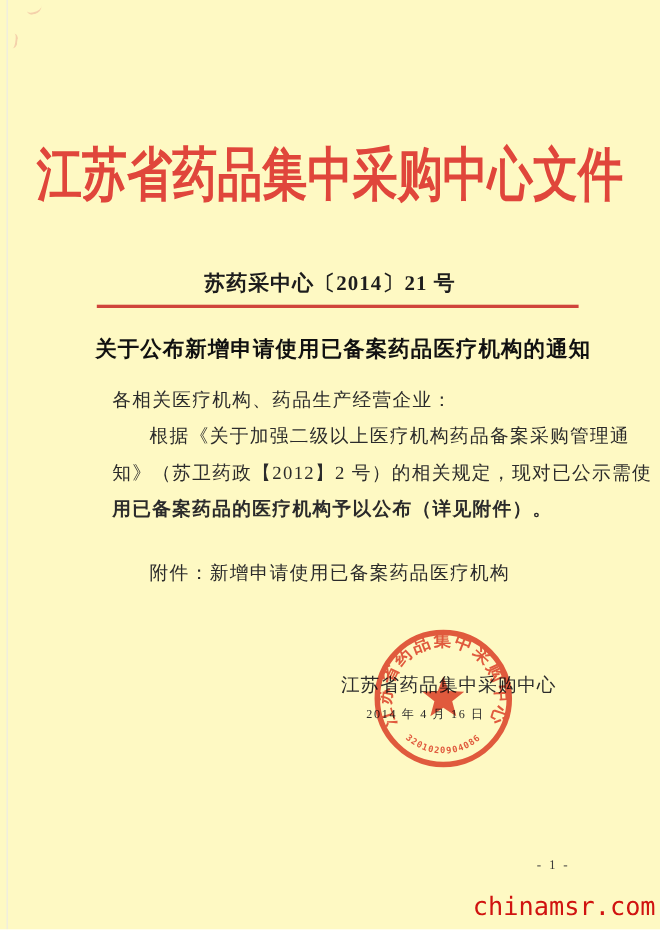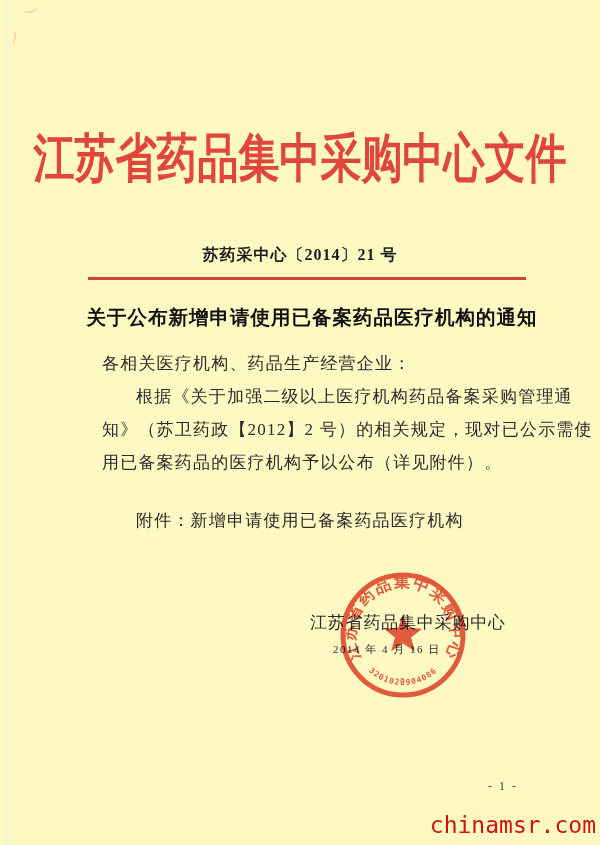--- a/index.html
+++ b/index.html
@@ -29,42 +29,42 @@
     text-align:center;
     font-size:41px;font-weight:bold;
     color:var(--header-red);
     letter-spacing:0px;
     transform:scaleY(1.28);transform-origin:50% 0;
     white-space:nowrap;
   }
   .doc-number{
     position:absolute;left:0;top:245px;width:600px;
     text-align:center;
-    font-size:16px;font-weight:600;color:#1d1d1d;
+    font-size:19px;font-weight:600;color:#1d1d1d;
     letter-spacing:1px;white-space:nowrap;
   }
   .red-line{
     position:absolute;left:88px;top:277px;width:438px;height:3px;
     background:var(--divider-red);
   }
   .notice-title{
     position:absolute;left:0;top:292px;width:600px;margin:12px;
     text-align:center;
     font-size:19.5px;font-weight:bold;color:#111;
     letter-spacing:1px;white-space:nowrap;
   }
   .body-line{
     position:absolute;
     font-size:17px;color:var(--body-text);
     letter-spacing:1.2px;white-space:nowrap;
   }
   .l-salutation{left:102px;top:352px;}
   .l-para1{left:136px;top:385px;}
   .l-para2{left:102px;top:418px;}
-  .l-para3{left:102px;top:451px;}
+  .l-para3{left:102px;top:451px;font-weight:bold;}
   .l-attachment{left:136px;top:509px;text-align:right;}
   .sig-org{
     position:absolute;left:310px;top:611px;
     font-size:17px;color:var(--body-text);letter-spacing:0.8px;white-space:nowrap;
   }
   .sig-date{
     position:absolute;left:333px;top:642px;
     font-size:11px;color:var(--body-text);letter-spacing:1.5px;white-space:nowrap;
   }
   .seal{

